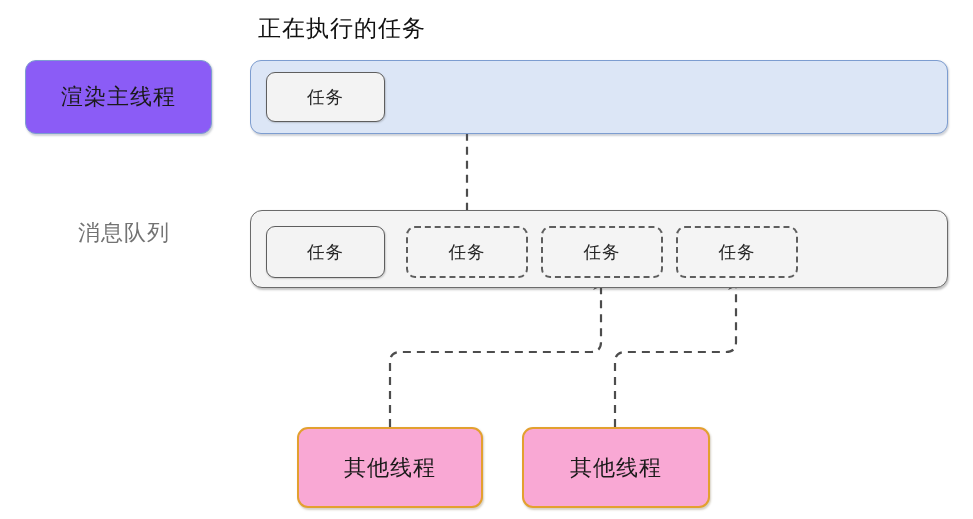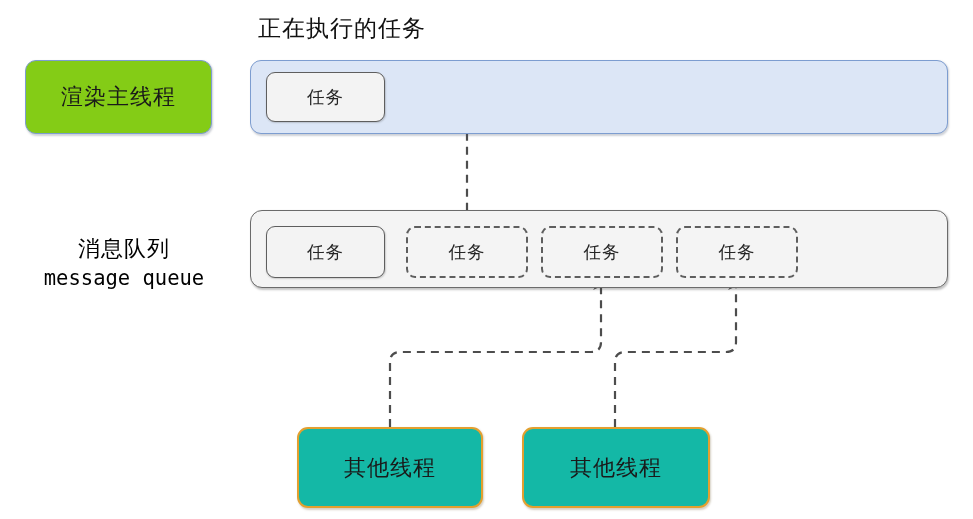--- a/index.html
+++ b/index.html
@@ -20,21 +20,21 @@
     box-shadow:1px 1.5px 2px rgba(80,90,110,.28);
   }
   .lane-queue{
     left:250px;top:210px;width:698px;height:78px;
     background:#f4f4f4;border:1.8px solid #6b6b6b;border-radius:12px;
     box-shadow:1px 1.5px 2px rgba(60,60,60,.30);
   }
 
   .thread-label{
     left:25px;top:60px;width:187px;height:74px;
-    background:#84cc16;border:1.6px solid #7d9dd0;border-radius:11px;
+    background:#8b5cf6;border:1.6px solid #7d9dd0;border-radius:11px;
     box-shadow:1px 1.5px 2px rgba(80,90,110,.28);
     font-size:22px;color:#1a1a1a;letter-spacing:1px;
   }
 
   .task-solid{
     background:#f3f3f3;border:1.7px solid #5e5e5e;border-radius:9px;
     font-size:17.5px;color:#262626;letter-spacing:1px;
     box-shadow:0.5px 1px 1.5px rgba(60,60,60,.22);
   }
   .task-running{left:266px;top:72px;width:119px;height:50px;}
@@ -42,34 +42,34 @@
 
   .task-dashed{
     background:transparent;border:2.1px dashed #5e5e5e;border-radius:9px;
     font-size:17.5px;color:#262626;letter-spacing:1px;
     top:226px;width:122px;height:52px;
   }
   .q1{left:406px;} .q2{left:541px;} .q3{left:676px;}
 
   .worker{
     top:427px;width:186px;height:81px;
-    background:#14b8a6;border:2px solid #e3a02f;border-radius:11px;
+    background:#f9a8d4;border:2px solid #e3a02f;border-radius:11px;
     font-size:22px;color:#1a1a1a;letter-spacing:1px;
     box-shadow:1px 1.5px 2px rgba(120,100,60,.30);
   }
   .w1{left:297px;} .w2{left:522px;width:188px;}
 
   
   .caption{
     position:absolute;left:258px;top:13px;
     font-size:23px;color:#111;letter-spacing:1px;white-space:nowrap;
   }
   .queue-label{
     position:absolute;left:10px;top:218px;width:228px;
-    text-align:center;color:#000000;margin-top:16px;
+    text-align:center;color:#737373;
   }
   .queue-label .cn{font-size:22px;letter-spacing:1px;line-height:30px;}
   .queue-label .en{
     font-family:"DejaVu Sans Mono","Liberation Mono",monospace;
     font-size:20.5px;line-height:29px;letter-spacing:0px;
   }
 
   
   #wires{position:absolute;left:0;top:0;width:973px;height:519px;pointer-events:none;}
 </style>
@@ -102,21 +102,20 @@
   </div>
 
   <div class="box lane-blue"></div>
 
   <div class="box task-solid task-running">
     <span>任务</span>
   </div>
 
   <div class="queue-label">
     <div class="cn">消息队列</div>
-    <div class="en">message queue</div>
   </div>
 
   <div class="box lane-queue"></div>
 
   <div class="box task-solid task-queued0">
     <span>任务</span>
   </div>
   <div class="box task-dashed q1">
     <span>任务</span>
   </div>

